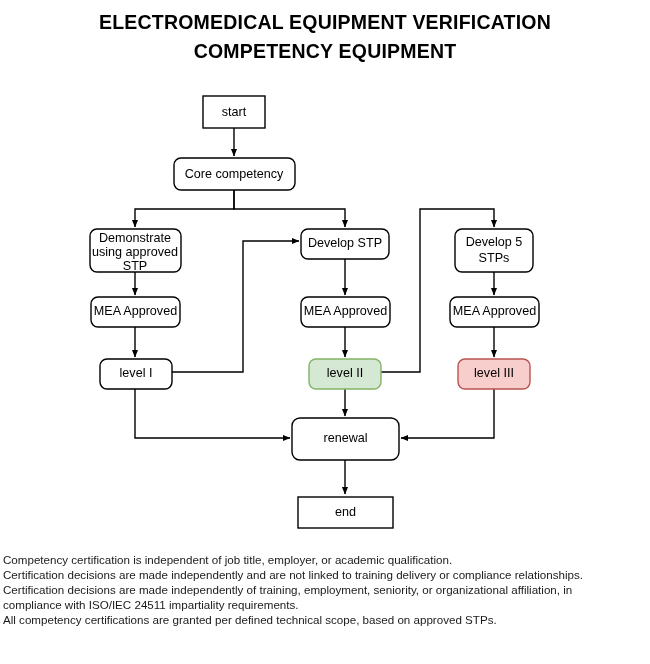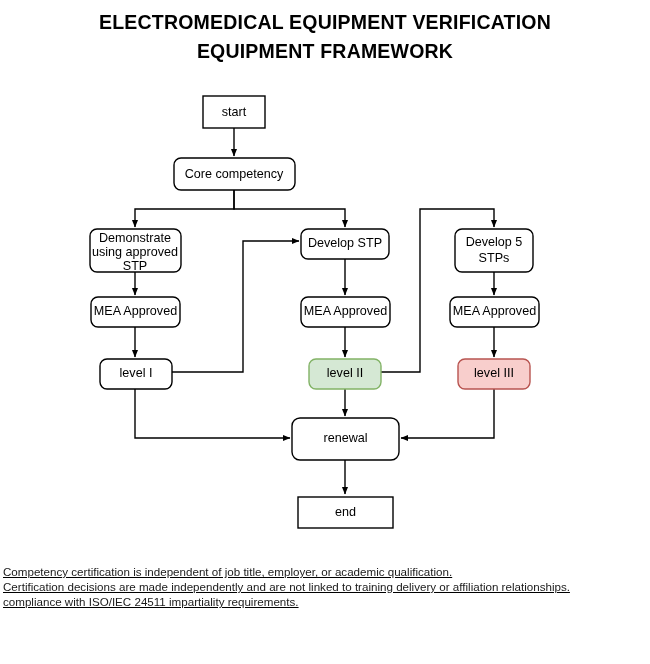--- a/index.html
+++ b/index.html
@@ -63,39 +63,38 @@
     fill: none;
     stroke: #000000;
     stroke-width: 1.4;
   }
   .arrowhead {
     fill: #000000;
   }
   .footnotes {
     position: absolute;
     left: 3px;
-    top: 564px;
+    top: 552px;
     width: 644px;
-    text-decoration: underline;
   }
   .footnote-line {
     font-size: 11.6px;
     line-height: 15.1px;
     color: #1a1a1a;
     white-space: nowrap;
   }
 </style>
 </head>
 <body>
 
 <div id="page">
 
   <div class="title-block">
     <div class="title-line">ELECTROMEDICAL EQUIPMENT VERIFICATION</div>
-    <div class="title-line">EQUIPMENT FRAMEWORK</div>
+    <div class="title-line">COMPETENCY EQUIPMENT</div>
   </div>
 
   <svg id="flow" width="650" height="470" viewBox="0 0 650 470">
 
     <defs>
       <marker id="ah" markerWidth="9" markerHeight="9" refX="7.4" refY="3.2" orient="auto" markerUnits="userSpaceOnUse">
         <path class="arrowhead" d="M0,0 L7.8,3.2 L0,6.4 z"></path>
       </marker>
     </defs>
 
@@ -194,17 +193,19 @@
 
     <g>
       <rect class="node-rect" x="298" y="419" width="95" height="31" rx="0"></rect>
       <text class="node-label" x="345.5" y="435">end</text>
     </g>
 
   </svg>
 
   <div class="footnotes">
     <div class="footnote-line">Competency certification is independent of job title, employer, or academic qualification.</div>
-    <div class="footnote-line">Certification decisions are made independently and are not linked to training delivery or affiliation relationships.</div>
+    <div class="footnote-line">Certification decisions are made independently and are not linked to training delivery or compliance relationships.</div>
+    <div class="footnote-line">Certification decisions are made independently of training, employment, seniority, or organizational affiliation, in</div>
     <div class="footnote-line">compliance with ISO/IEC 24511 impartiality requirements.</div>
+    <div class="footnote-line">All competency certifications are granted per defined technical scope, based on approved STPs.</div>
   </div>
 
 </div>
 
 </body></html>

